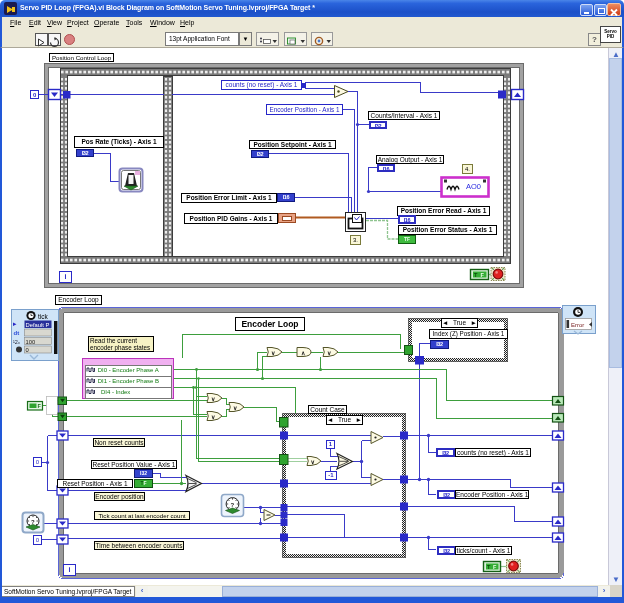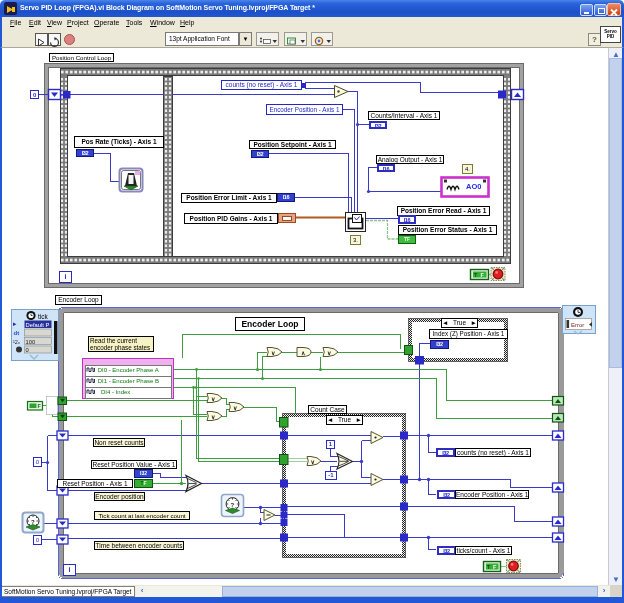--- a/index.html
+++ b/index.html
@@ -419,21 +419,21 @@
   <div class="term tC" style="left:251px;top:150px;width:18px;height:8px;z-index:3">I32</div>
   <div class="lbl b" style="left:181px;top:193px;width:96px;height:10px;line-height:8px;z-index:3">Position Error Limit - Axis 1</div>
   <div class="term tC" style="left:277px;top:193px;width:18px;height:9px;z-index:3">I16</div>
   <div class="lbl b" style="left:184px;top:213px;width:94px;height:11px;line-height:9px;z-index:3">Position PID Gains - Axis 1</div>
   <div class="term" style="left:278px;top:213px;width:18px;height:10px;background:#e8a284;border:1.4px solid #9c4a22;z-index:3">
       <span style="display:block;margin:2px auto 0;width:8px;height:3px;background:#fff;border:0.6px solid #9c4a22"></span>
     </div>
   <div class="lbl" style="left:376px;top:155px;width:68px;height:9px;line-height:7px;z-index:3">Analog Output - Axis 1</div>
   <div class="term tI" style="left:377px;top:164px;width:18px;height:8px;z-index:3">I16</div>
   <div class="lbl crm" style="left:462px;top:164px;width:11px;height:10px;font-size:6px;line-height:8px;border-color:#7a7a3a;z-index:3">4.</div>
-  <div class="abs" style="left:466px;top:182px;font-size:7.5px;font-weight:bold;color:#2a2ae0;z-index:3">AO0</div>
+  <div class="abs" style="left:466px;top:182px;font-size:7.5px;font-weight:normal;color:#2a2ae0;z-index:3">AO0</div>
   <div class="lbl b" style="left:397px;top:206px;width:93px;height:10px;line-height:8px;z-index:3">Position Error Read - Axis 1</div>
   <div class="term tI" style="left:398px;top:215px;width:18px;height:9px;z-index:3">I16</div>
   <div class="lbl b" style="left:398px;top:225px;width:99px;height:10px;line-height:8px;z-index:3">Position Error Status - Axis 1</div>
   <div class="term" style="left:398px;top:235px;width:18px;height:9px;background:#3fbb3f;border:1.5px solid #0f5f0f;color:#eafcea;font-weight:bold;z-index:3">TF</div>
   <div class="lbl crm" style="left:350px;top:235px;width:11px;height:10px;font-size:6px;line-height:8px;border-color:#7a7a3a;z-index:3">3.</div>
   <div class="term" style="left:59px;top:271px;width:13px;height:12px;background:#fff;border:1.6px solid #2a2ac8;color:#2a2ac8;font-size:7px;font-weight:bold;line-height:9px;z-index:3">i</div>
   <div class="term tC" style="left:30px;top:90px;width:9px;height:9px;font-size:6px;line-height:8px;background:#fff;color:#2a2ac8;border:1.4px solid #2a2ac8;z-index:3">0</div>
 
   <div class="lbl" style="left:55px;top:295px;width:47px;height:10px;font-size:6.5px;line-height:8px;z-index:3">Encoder Loop</div>
   <div class="lbl b" style="left:235px;top:317px;width:70px;height:14px;font-size:8.5px;line-height:12px;z-index:3">Encoder Loop</div>

